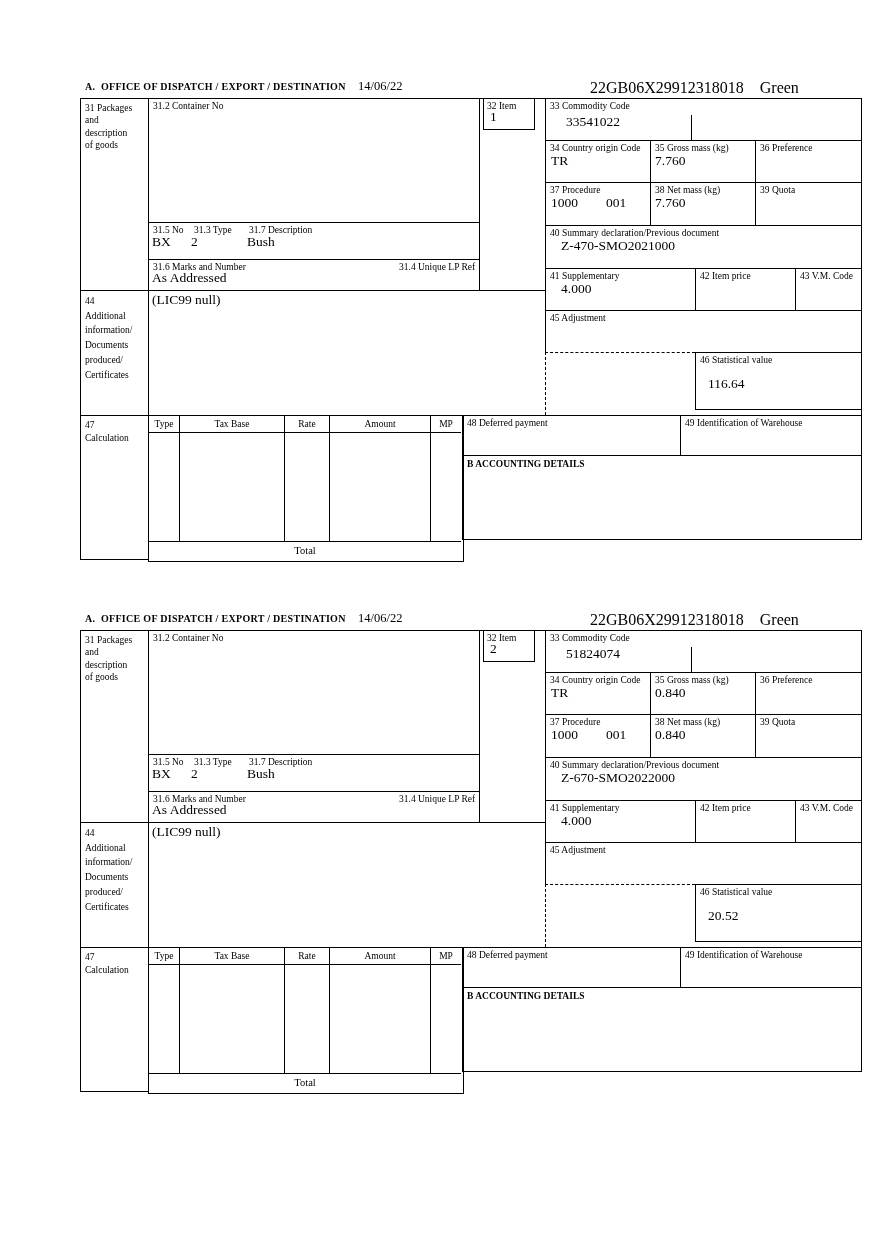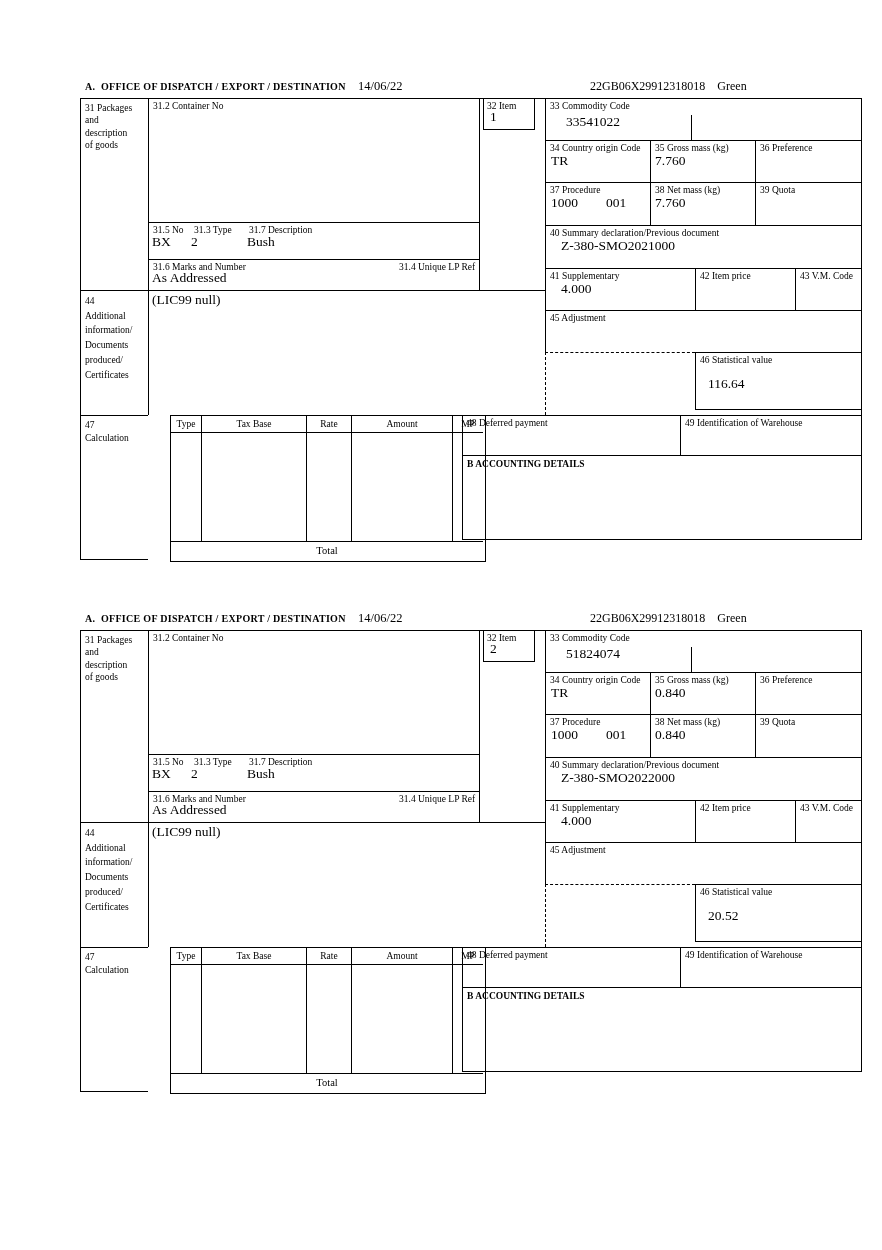--- a/index.html
+++ b/index.html
@@ -10,25 +10,25 @@
   .bl { border-left:1px solid #000; }
   .bt { border-top:1px solid #000; }
   .br { border-right:1px solid #000; }
   .bb { border-bottom:1px solid #000; }
   .lbl { position:absolute; font-size:9.5px; line-height:1.15; white-space:nowrap; }
   .pre { white-space:pre-line; }
   .bold { font-weight:bold; }
   .val { position:absolute; font-size:13.5px; line-height:1.1; white-space:pre; }
   .hdr-title { position:absolute; top:3px; left:85px; font-size:10px; font-weight:bold; letter-spacing:0.3px; white-space:pre; }
   .hdr-date { position:absolute; top:1px; left:358px; font-size:12.5px; white-space:pre; }
-  .hdr-ref  { position:absolute; top:1px; left:590px; font-size:12px; white-space:pre; }
+  .hdr-ref  { position:absolute; top:1px; left:590px; font-size:16px; white-space:pre; }
   .calc { position:absolute; left:148px; top:337px; width:314px; height:145px;
           border:1px solid #000; display:grid;
           grid-template-columns:31px 105px 45px 101px 30px;
-          grid-template-rows:17px 109px 17px;margin-left:22px; }
+          grid-template-rows:17px 109px 17px; }
   .calc .hc { border-right:1px solid #000; border-bottom:1px solid #000; font-size:9.5px;
               display:flex; align-items:center; justify-content:center; }
   .calc .bc { border-right:1px solid #000; border-bottom:1px solid #000; }
   .calc .nr { border-right:none; }
   .calc .trow { grid-column:1 / -1; display:flex; align-items:center; justify-content:center; font-size:10.5px; }
 </style>
 </head>
 <body>
 
 <div id="page">
@@ -104,21 +104,21 @@
   </div>
   <div class="bx bl bt" style="left:650px;top:104px;width:105px;height:43px">
     <div class="lbl" style="left:4px;top:2px">38 Net mass (kg)</div>
     <div class="val" style="left:4px;top:13px">7.760</div>
   </div>
   <div class="bx bl bt br" style="left:755px;top:104px;width:107px;height:43px">
     <div class="lbl" style="left:4px;top:2px">39 Quota</div>
   </div>
   <div class="bx bl bt br" style="left:545px;top:147px;width:317px;height:43px">
     <div class="lbl" style="left:4px;top:2px">40 Summary declaration/Previous document</div>
-    <div class="val" style="left:15px;top:13px">Z-380-SMO2021000</div>
+    <div class="val" style="left:15px;top:13px">Z-470-SMO2021000</div>
   </div>
   <div class="bx bl bt" style="left:545px;top:190px;width:150px;height:42px">
     <div class="lbl" style="left:4px;top:2px">41 Supplementary</div>
     <div class="val" style="left:15px;top:13px">4.000</div>
   </div>
   <div class="bx bl bt" style="left:695px;top:190px;width:100px;height:42px">
     <div class="lbl" style="left:4px;top:2px">42 Item price</div>
   </div>
   <div class="bx bl bt br" style="left:795px;top:190px;width:67px;height:42px">
     <div class="lbl" style="left:4px;top:2px">43 V.M. Code</div>
@@ -231,21 +231,21 @@
   </div>
   <div class="bx bl bt" style="left:650px;top:104px;width:105px;height:43px">
     <div class="lbl" style="left:4px;top:2px">38 Net mass (kg)</div>
     <div class="val" style="left:4px;top:13px">0.840</div>
   </div>
   <div class="bx bl bt br" style="left:755px;top:104px;width:107px;height:43px">
     <div class="lbl" style="left:4px;top:2px">39 Quota</div>
   </div>
   <div class="bx bl bt br" style="left:545px;top:147px;width:317px;height:43px">
     <div class="lbl" style="left:4px;top:2px">40 Summary declaration/Previous document</div>
-    <div class="val" style="left:15px;top:13px">Z-380-SMO2022000</div>
+    <div class="val" style="left:15px;top:13px">Z-670-SMO2022000</div>
   </div>
   <div class="bx bl bt" style="left:545px;top:190px;width:150px;height:42px">
     <div class="lbl" style="left:4px;top:2px">41 Supplementary</div>
     <div class="val" style="left:15px;top:13px">4.000</div>
   </div>
   <div class="bx bl bt" style="left:695px;top:190px;width:100px;height:42px">
     <div class="lbl" style="left:4px;top:2px">42 Item price</div>
   </div>
   <div class="bx bl bt br" style="left:795px;top:190px;width:67px;height:42px">
     <div class="lbl" style="left:4px;top:2px">43 V.M. Code</div>

